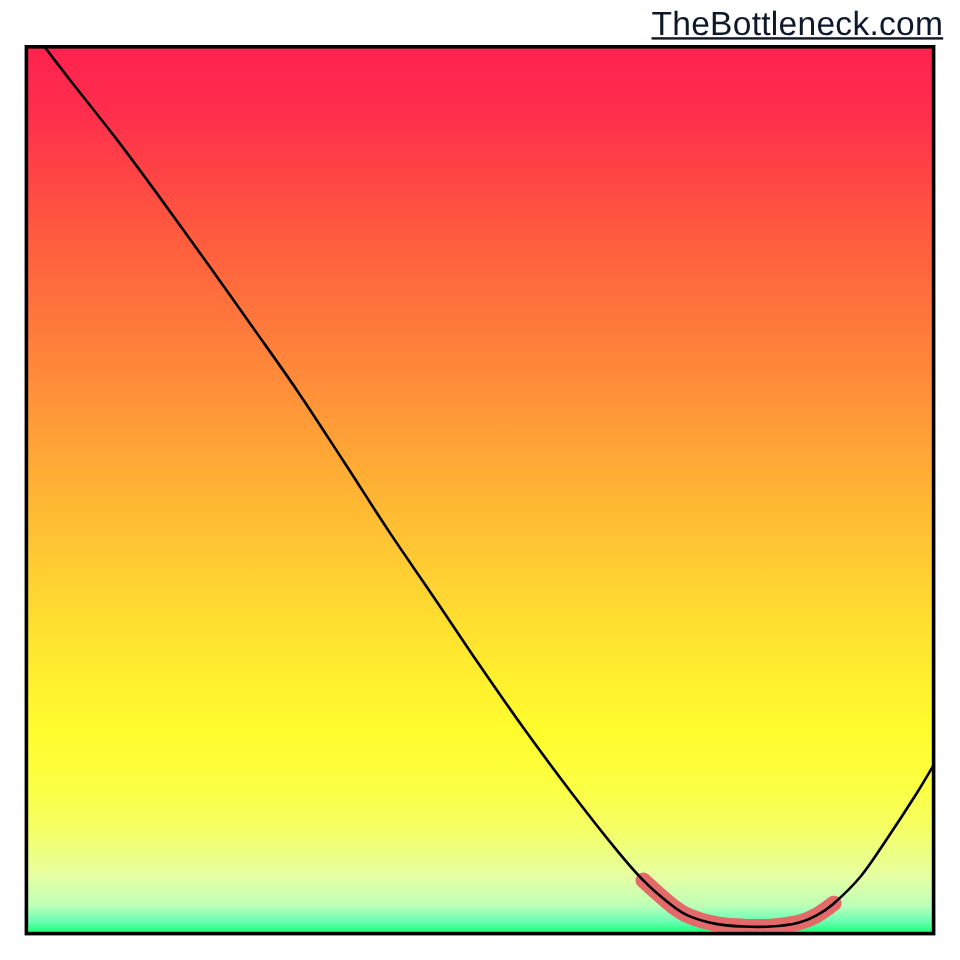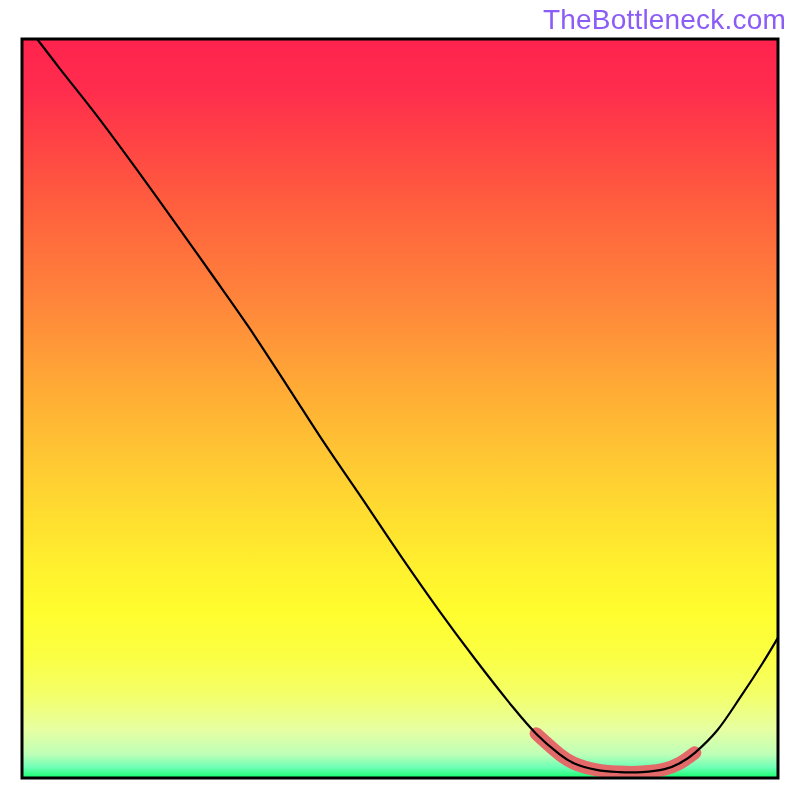--- a/index.html
+++ b/index.html
@@ -15,22 +15,23 @@
     position: relative;
     width: 800px;
     height: 800px;
   }
   .watermark {
     position: absolute;
     top: 4px;
     right: 14px;
     font-size: 28px;
     font-weight: 500;
-    color: #8b5cf6;
+    color: #0f172a;
     letter-spacing: 0.2px;
+    text-decoration: underline;
   }
   svg.chart {
     position: absolute;
     left: 0;
     top: 0;
     width: 800px;
     height: 800px;
   }
 </style>
 </head>

